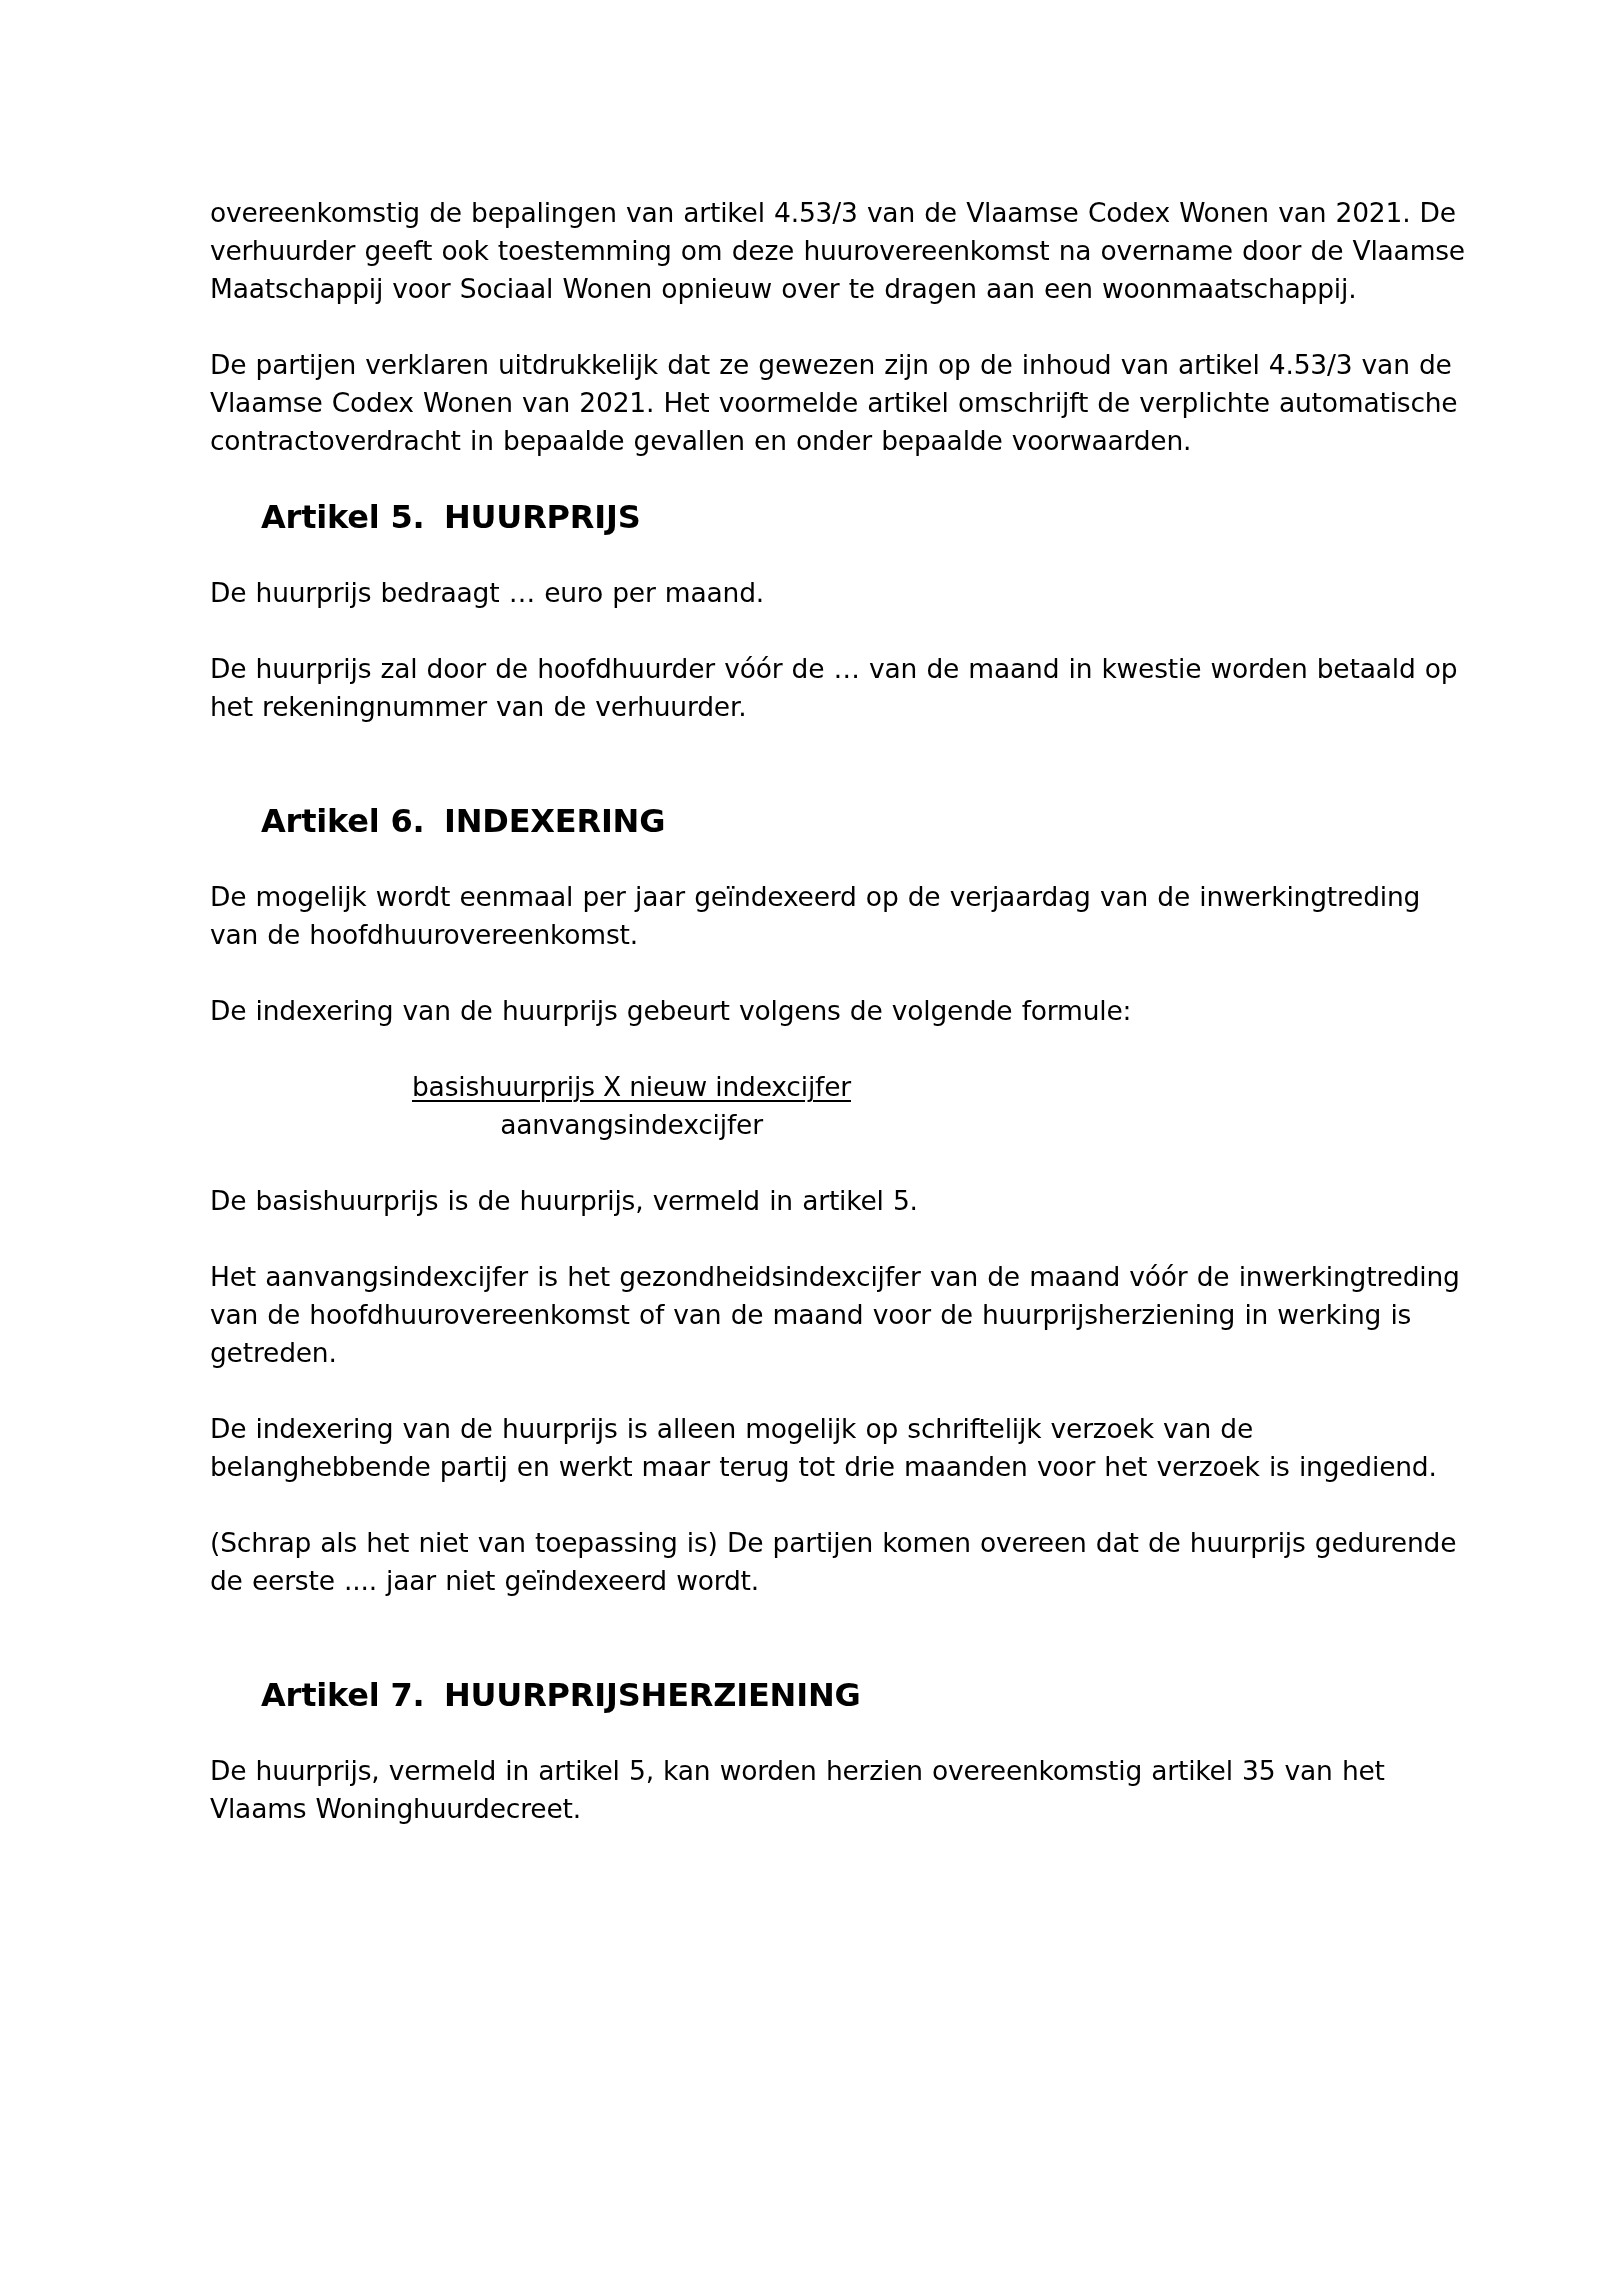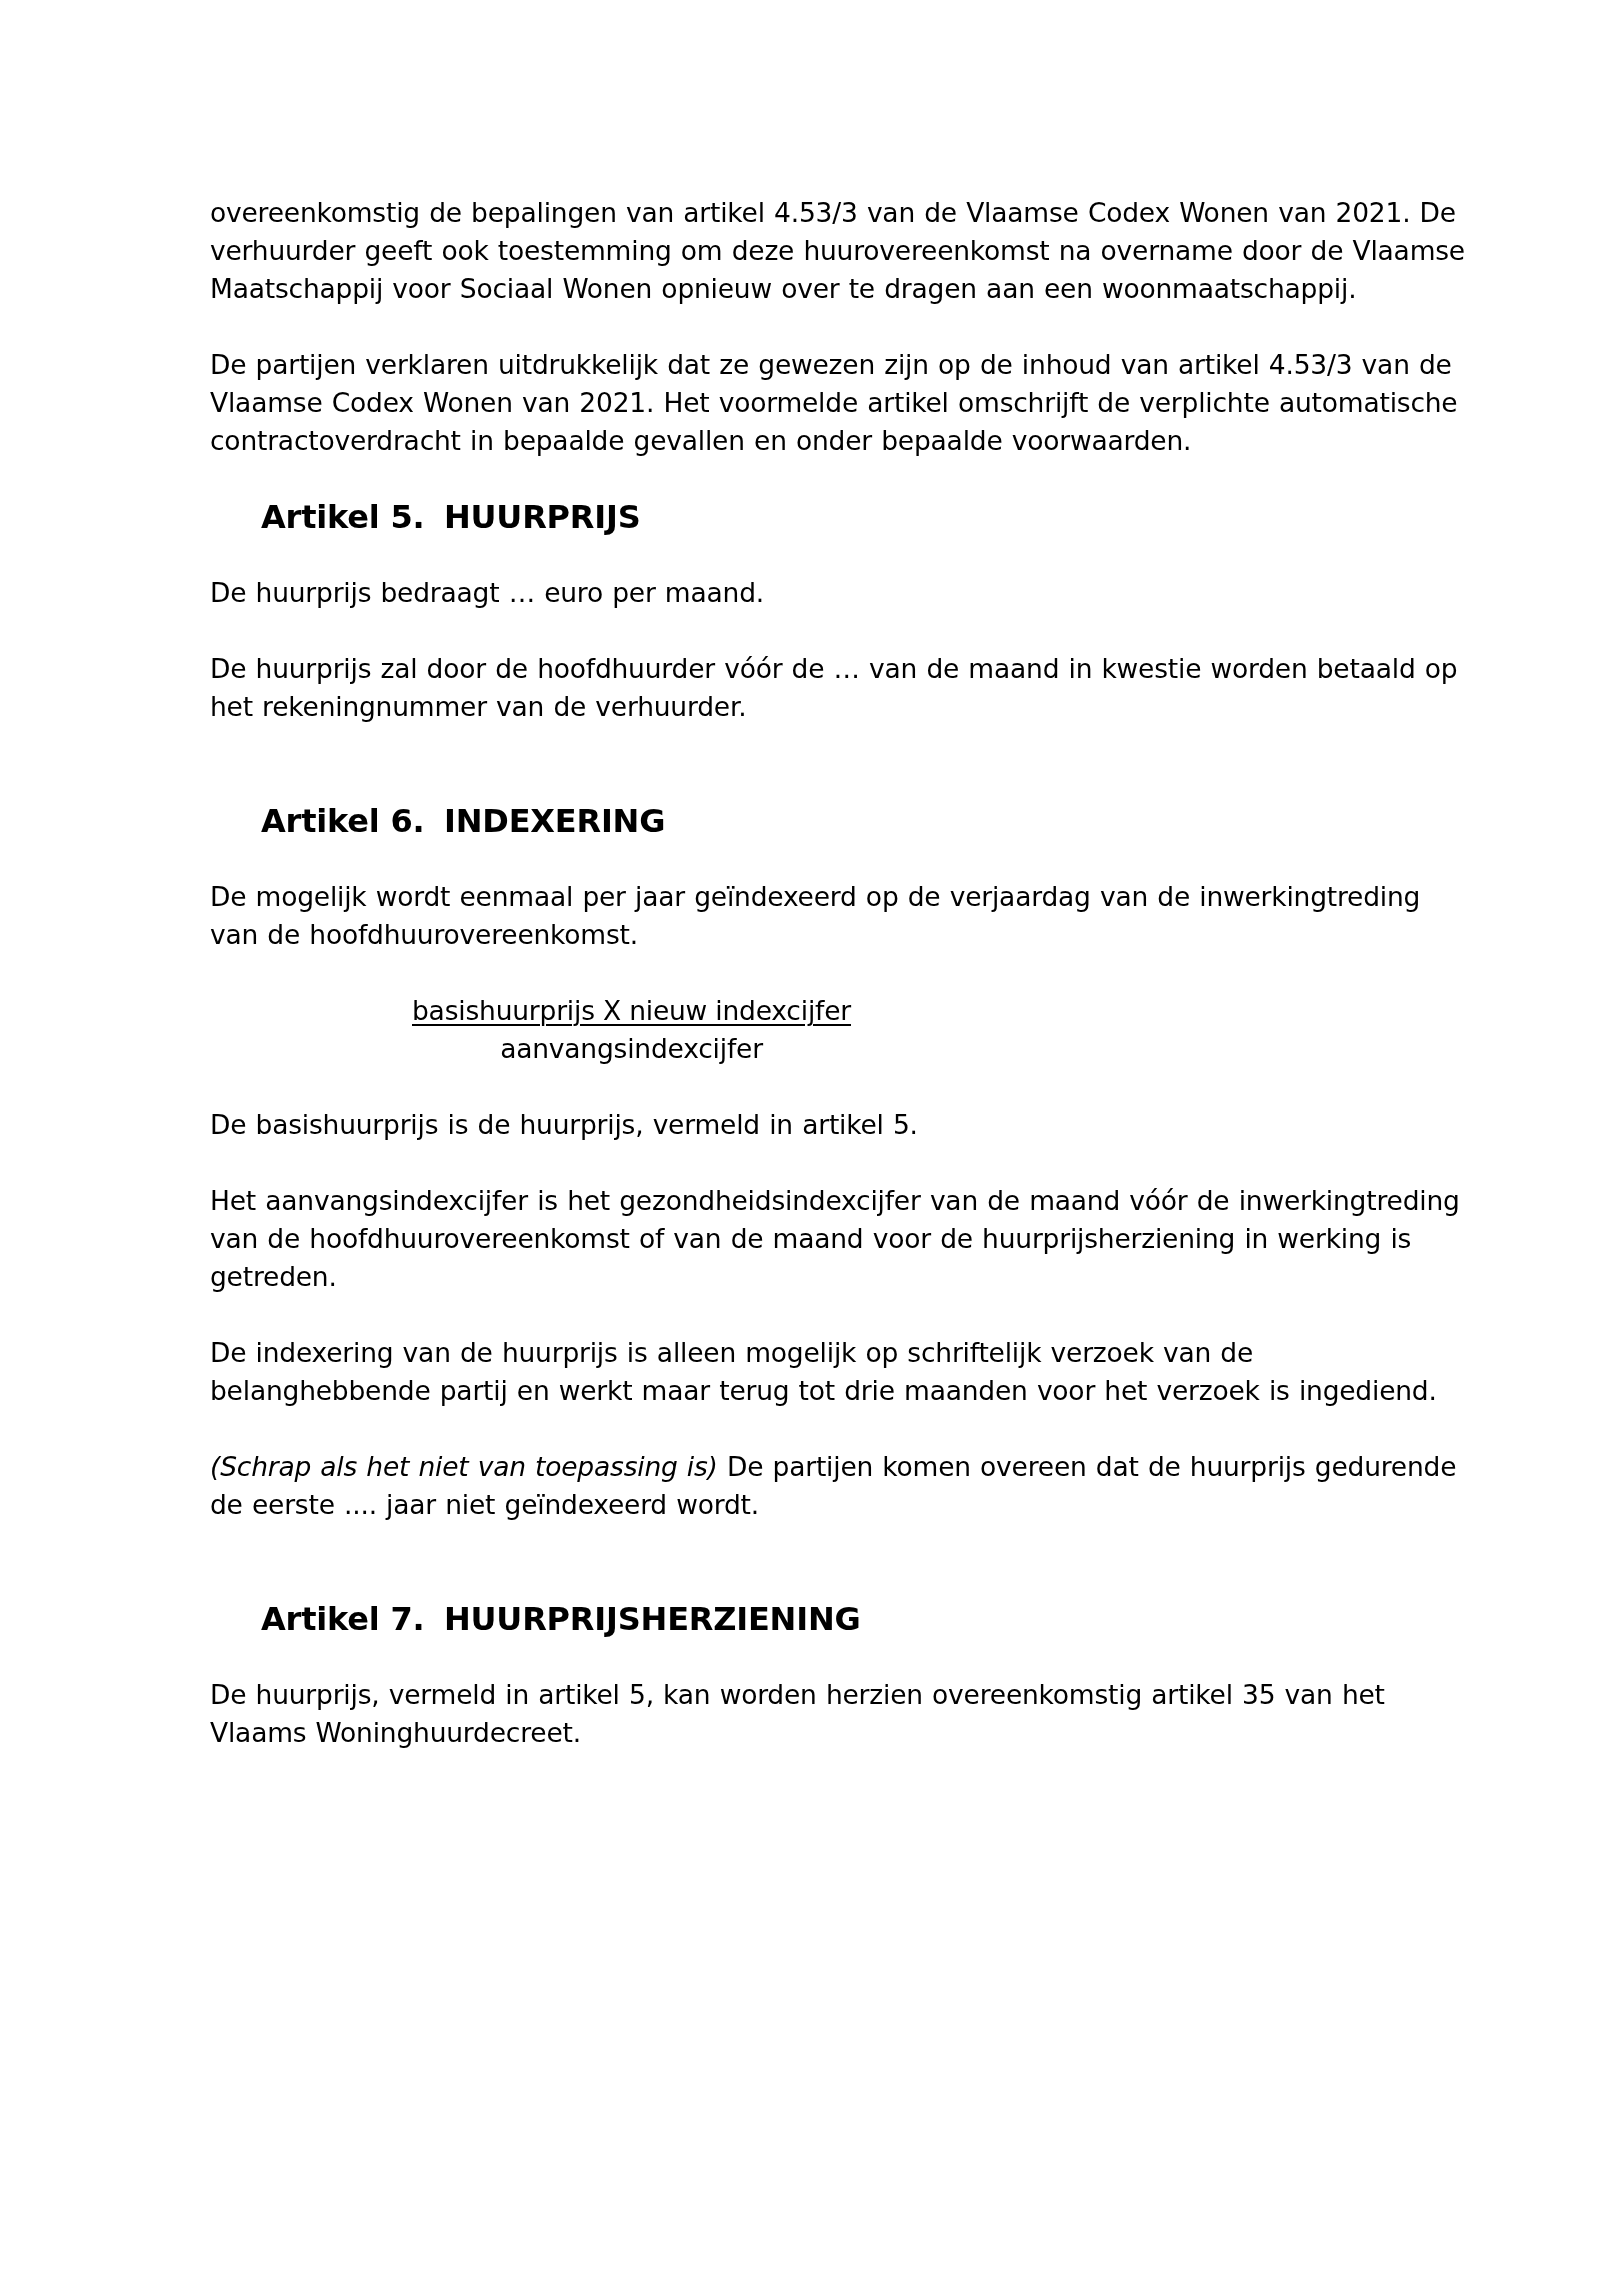--- a/index.html
+++ b/index.html
@@ -52,21 +52,20 @@
       margin: 0 0 38px 0;
       letter-spacing: -0.2px;
     }
     .formula .numerator {
       text-decoration: underline;
       text-underline-offset: 3.9px;
       text-decoration-thickness: 2px;
       text-align: center;
     }
     .italic {
-      font-style: italic;
     }
   </style>
 </head>
 <body>
 
 <div class="page">
 
   <p class="para">overeenkomstig de bepalingen van artikel 4.53/3 van de Vlaamse Codex Wonen van 2021. De verhuurder geeft ook toestemming om deze huurovereenkomst na overname door de Vlaamse Maatschappij voor Sociaal Wonen opnieuw over te dragen aan een woonmaatschappij.</p>
   <p class="para">De partijen verklaren uitdrukkelijk dat ze gewezen zijn op de inhoud van artikel 4.53/3 van de Vlaamse Codex Wonen van 2021. Het voormelde artikel omschrijft de verplichte automatische contractoverdracht in bepaalde gevallen en onder bepaalde voorwaarden.</p>
 
@@ -76,20 +75,21 @@
   </div>
   <p class="para">De huurprijs bedraagt … euro per maand.</p>
   <p class="para">De huurprijs zal door de hoofdhuurder vóór de … van de maand in kwestie worden betaald op het rekeningnummer van de verhuurder.</p>
   <div class="gap-extra"></div>
 
   <div class="heading">
     <span class="num">Artikel 6.</span>
     <span>INDEXERING</span>
   </div>
   <p class="para">De mogelijk wordt eenmaal per jaar geïndexeerd op de verjaardag van de inwerkingtreding van de hoofdhuurovereenkomst.</p>
+  <p class="para">De indexering van de huurprijs gebeurt volgens de volgende formule:</p>
 
   <div class="formula">
     <div class="numerator">basishuurprijs X nieuw indexcijfer</div>
     <div class="denominator">aanvangsindexcijfer</div>
   </div>
 
   <p class="para">De basishuurprijs is de huurprijs, vermeld in artikel 5.</p>
   <p class="para">Het aanvangsindexcijfer is het gezondheidsindexcijfer van de maand vóór de inwerkingtreding van de hoofdhuurovereenkomst of van de maand voor de huurprijsherziening in werking is getreden.</p>
   <p class="para">De indexering van de huurprijs is alleen mogelijk op schriftelijk verzoek van de belanghebbende partij en werkt maar terug tot drie maanden voor het verzoek is ingediend.</p>
   <p class="para"><span class="italic">(Schrap als het niet van toepassing is)</span><span> De partijen komen overeen dat de huurprijs gedurende de eerste .... jaar niet geïndexeerd wordt.</span></p>

